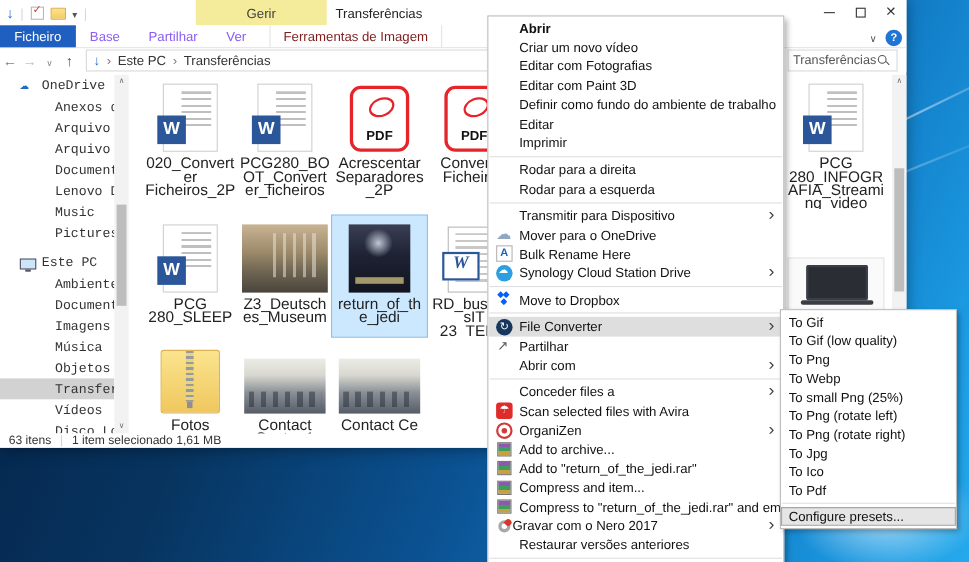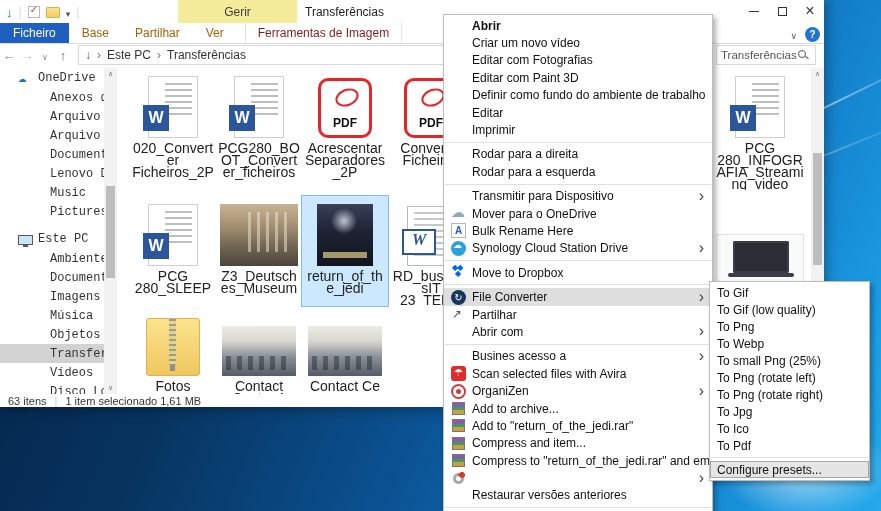--- a/index.html
+++ b/index.html
@@ -32,21 +32,21 @@
     display:flex; align-items:center; justify-content:center; font-size:12px; color:#3F3F3F; }
   #win-title { position:absolute; left:305px; top:5px; font-size:12px; color:#222; }
   #controls { position:absolute; right:0; top:0; display:flex; }
   .ctrl { width:28px; height:22px; display:flex; align-items:center; justify-content:center; color:#333; }
   .ctrl-min-glyph { width:10px; height:1px; background:#333; }
   .ctrl-max-glyph { width:9px; height:9px; border:1px solid #333; }
   .ctrl-close-glyph::before { content:'\00D7'; font-size:16px; line-height:10px; }
 
   
   #tabrow { position:absolute; left:0; top:23px; width:100%; height:21px; background:#fff; border-bottom:1px solid #DDD; display:flex; font-size:12px; }
-  .tab { padding:0 13px; display:flex; align-items:center; color:#a16207; }
+  .tab { padding:0 13px; display:flex; align-items:center; color:#8b5cf6; }
   .tab.active { background:#1F5FBF; color:#fff; }
   #context-tab { padding:0 12px; display:flex; align-items:center; color:#7f1d1d; border-left:1px solid #E3E3E3; border-right:1px solid #E3E3E3; margin-left:8px; }
   #ribbon-right { position:absolute; right:4px; top:25px; display:flex; align-items:center; gap:8px; }
   .ribbon-collapse::before { content:'\2228'; font-size:9px; color:#555; }
   .help-icon { width:15px; height:15px; border-radius:50%; background:#1F74D4; color:#fff; font-size:10px; font-weight:bold;
     display:flex; align-items:center; justify-content:center; }
 
   
   #addressrow { position:absolute; left:0; top:44px; width:100%; height:22px; background:#fff; display:flex; align-items:center; }
   .navbtn { width:18px; text-align:center; font-size:13px; }
@@ -529,21 +529,21 @@
       <span class="mi-chevron hidden-flag"></span>
     </div>
     <div class="mi">
       <span class="mi-ic ic-blank"></span>
       <span class="mi-label">Abrir com</span>
       <span class="mi-chevron"></span>
     </div>
     <div class="msep"></div>
     <div class="mi">
       <span class="mi-ic ic-blank"></span>
-      <span class="mi-label">Busines acesso a</span>
+      <span class="mi-label">Conceder files a</span>
       <span class="mi-chevron"></span>
     </div>
     <div class="mi">
       <span class="mi-ic ic-avira"></span>
       <span class="mi-label">Scan selected files with Avira</span>
       <span class="mi-chevron hidden-flag"></span>
     </div>
     <div class="mi">
       <span class="mi-ic ic-organizen"></span>
       <span class="mi-label">OrganiZen</span>
@@ -564,20 +564,21 @@
       <span class="mi-label">Compress and item...</span>
       <span class="mi-chevron hidden-flag"></span>
     </div>
     <div class="mi">
       <span class="mi-ic ic-winrar"></span>
       <span class="mi-label">Compress to "return_of_the_jedi.rar" and email</span>
       <span class="mi-chevron hidden-flag"></span>
     </div>
     <div class="mi">
       <span class="mi-ic ic-nero"></span>
+      <span class="mi-label">Gravar com o Nero 2017</span>
       <span class="mi-chevron"></span>
     </div>
     <div class="mi">
       <span class="mi-ic ic-blank"></span>
       <span class="mi-label">Restaurar versões anteriores</span>
       <span class="mi-chevron hidden-flag"></span>
     </div>
     <div class="msep"></div>
   </div>
 

